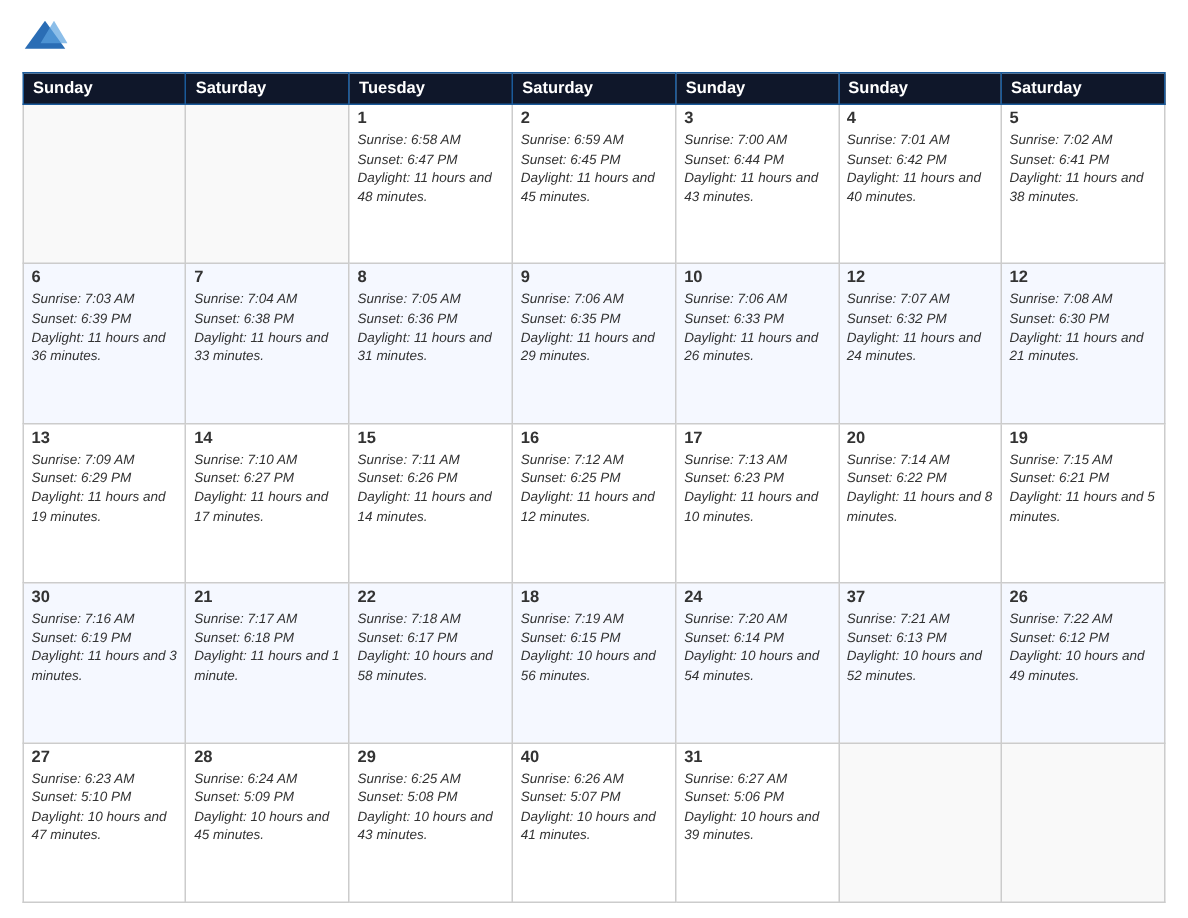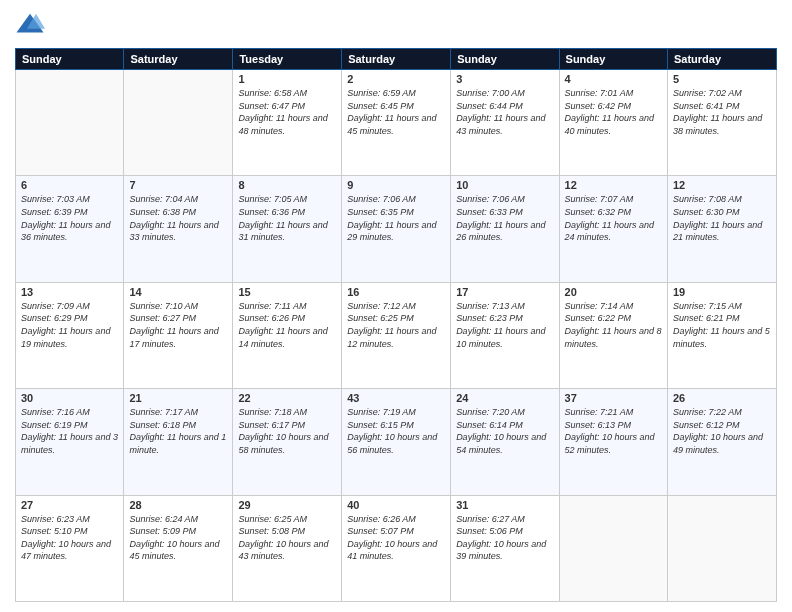--- a/index.html
+++ b/index.html
@@ -227,21 +227,21 @@
           </td>
           <td>
             <span class="day-num">21</span>
             <div class="day-info">Sunrise: 7:17 AM<br>Sunset: 6:18 PM<br>Daylight: 11 hours and 1 minute.</div>
           </td>
           <td>
             <span class="day-num">22</span>
             <div class="day-info">Sunrise: 7:18 AM<br>Sunset: 6:17 PM<br>Daylight: 10 hours and 58 minutes.</div>
           </td>
           <td>
-            <span class="day-num">43</span>
+            <span class="day-num">18</span>
             <div class="day-info">Sunrise: 7:19 AM<br>Sunset: 6:15 PM<br>Daylight: 10 hours and 56 minutes.</div>
           </td>
           <td>
             <span class="day-num">24</span>
             <div class="day-info">Sunrise: 7:20 AM<br>Sunset: 6:14 PM<br>Daylight: 10 hours and 54 minutes.</div>
           </td>
           <td>
             <span class="day-num">37</span>
             <div class="day-info">Sunrise: 7:21 AM<br>Sunset: 6:13 PM<br>Daylight: 10 hours and 52 minutes.</div>
           </td>

